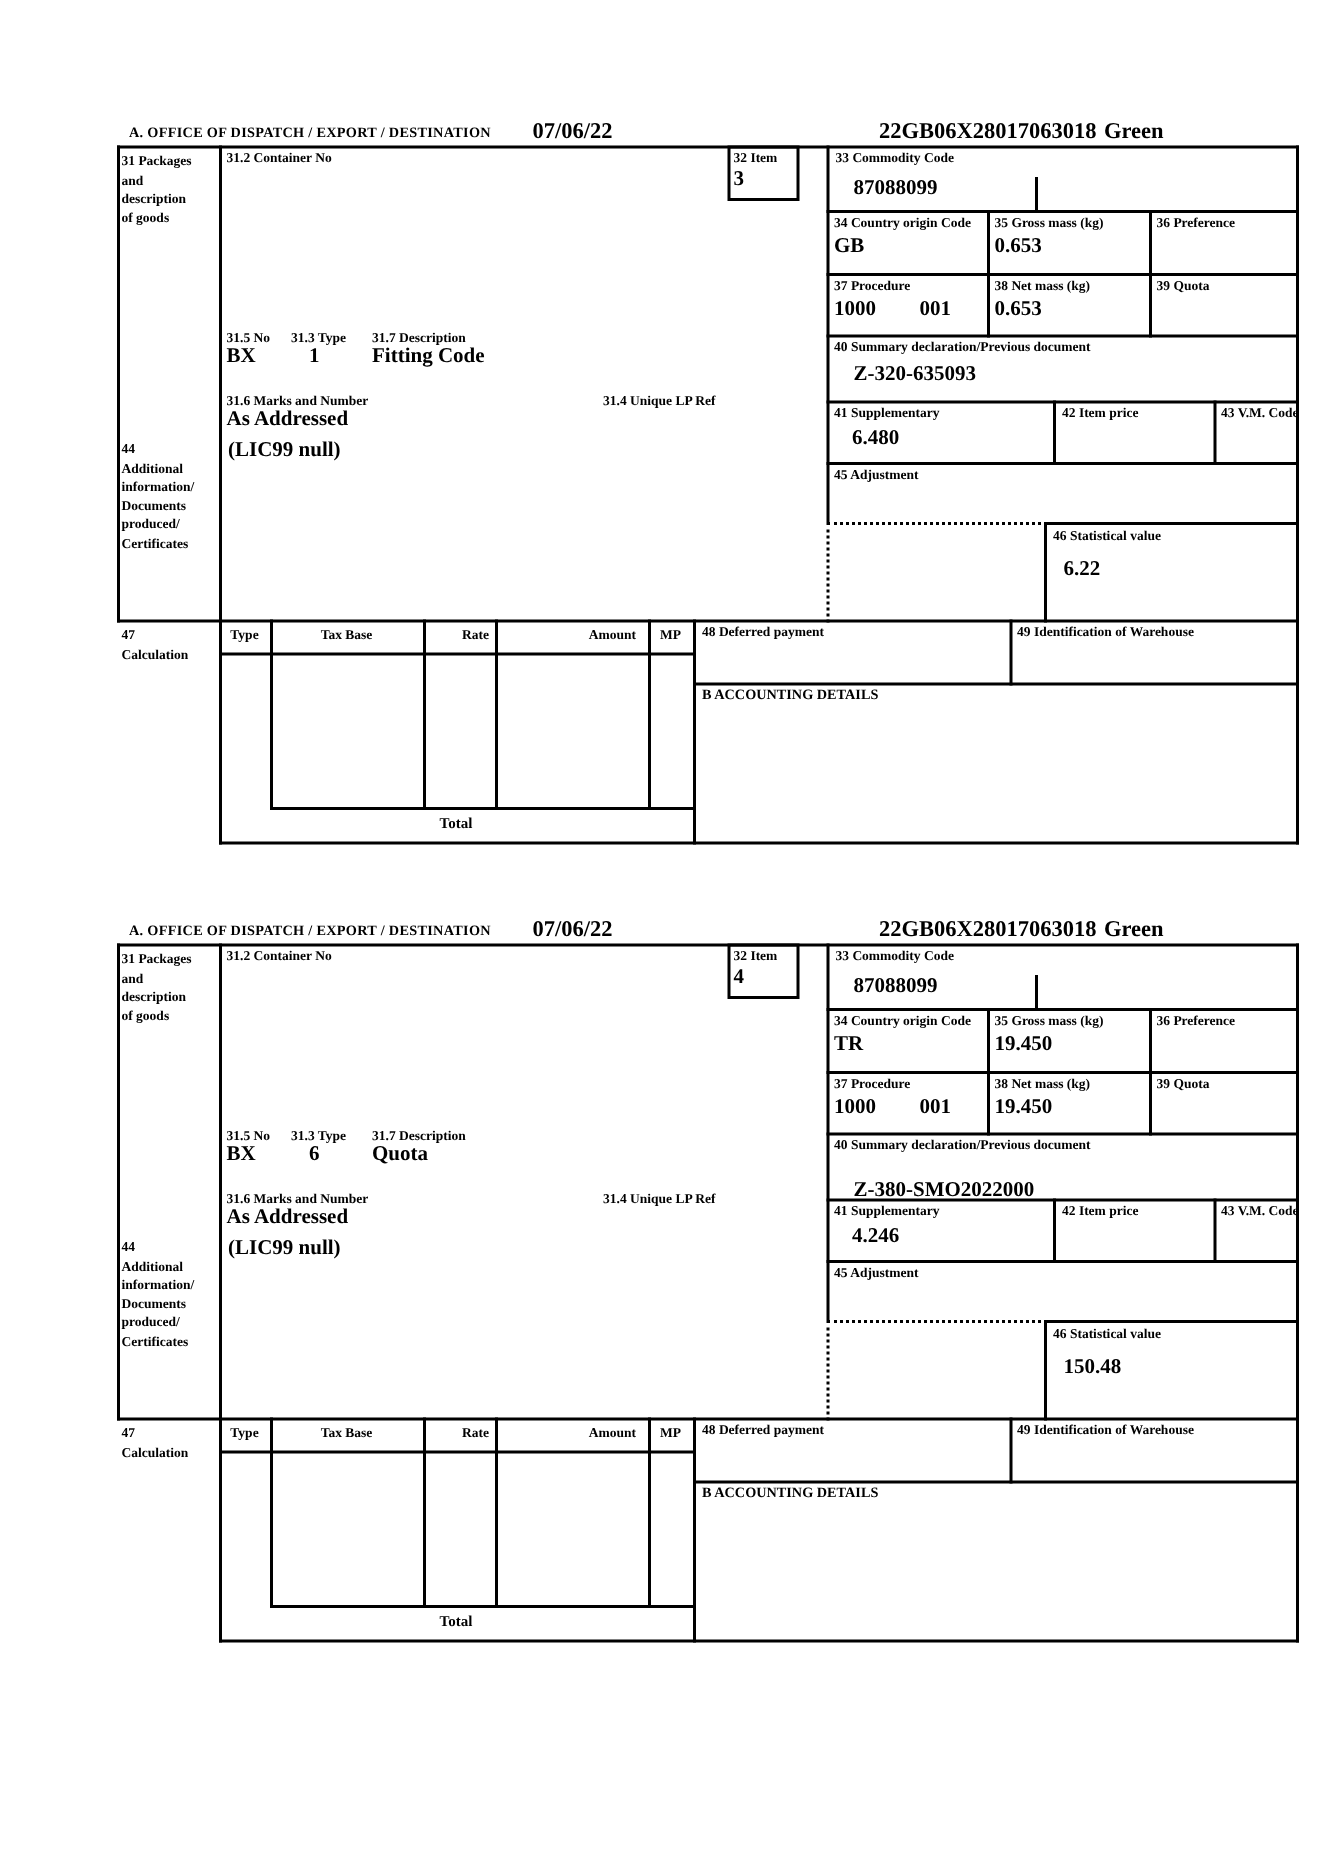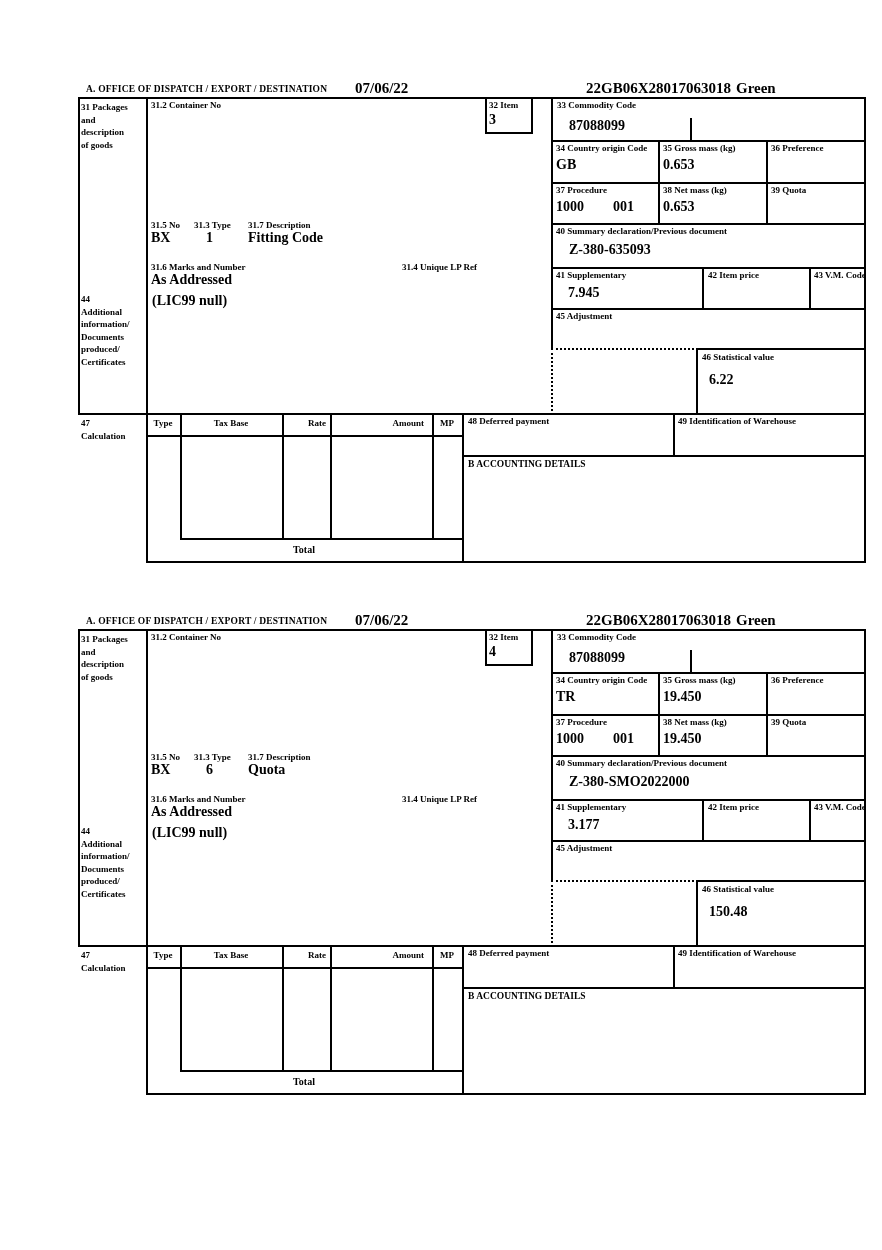--- a/index.html
+++ b/index.html
@@ -82,24 +82,24 @@
     <span class="lbl" style="left:693px;top:63px">36 Preference</span>
 
     <span class="lbl" style="left:478px;top:105px">37 Procedure</span>
     <span class="val" style="left:478px;top:119px">1000</span>
     <span class="val" style="left:535px;top:119px">001</span>
     <span class="lbl" style="left:585px;top:105px">38 Net mass (kg)</span>
     <span class="val" style="left:585px;top:119px">0.653</span>
     <span class="lbl" style="left:693px;top:105px">39 Quota</span>
 
     <span class="lbl" style="left:478px;top:146px">40 Summary declaration/Previous document</span>
-    <span class="val" style="left:491px;top:162px">Z-380-635093</span>
+    <span class="val" style="left:491px;top:162px">Z-320-635093</span>
 
     <span class="lbl" style="left:478px;top:190px">41 Supplementary</span>
-    <span class="val" style="left:490px;top:205px">7.945</span>
+    <span class="val" style="left:490px;top:205px">6.480</span>
     <span class="lbl" style="left:630px;top:190px">42 Item price</span>
     <span class="lbl" style="left:736px;top:190px">43 V.M. Code</span>
 
     <span class="lbl" style="left:478px;top:231px">45 Adjustment</span>
     <span class="lbl" style="left:624px;top:272px">46 Statistical value</span>
     <span class="val" style="left:631px;top:292px">6.22</span>
 
     <span class="lbl" style="left:73px;top:140px">31.5 No</span>
     <span class="lbl" style="left:116px;top:140px">31.3 Type</span>
     <span class="lbl" style="left:170px;top:140px">31.7 Description</span>
@@ -189,24 +189,24 @@
     <span class="lbl" style="left:693px;top:63px">36 Preference</span>
 
     <span class="lbl" style="left:478px;top:105px">37 Procedure</span>
     <span class="val" style="left:478px;top:119px">1000</span>
     <span class="val" style="left:535px;top:119px">001</span>
     <span class="lbl" style="left:585px;top:105px">38 Net mass (kg)</span>
     <span class="val" style="left:585px;top:119px">19.450</span>
     <span class="lbl" style="left:693px;top:105px">39 Quota</span>
 
     <span class="lbl" style="left:478px;top:146px">40 Summary declaration/Previous document</span>
-    <span class="val" style="left:491px;top:162px">Z-380-SMO2022000</span>
+    <span class="val" style="left:491px;top:174px">Z-380-SMO2022000</span>
 
     <span class="lbl" style="left:478px;top:190px">41 Supplementary</span>
-    <span class="val" style="left:490px;top:205px">3.177</span>
+    <span class="val" style="left:490px;top:205px">4.246</span>
     <span class="lbl" style="left:630px;top:190px">42 Item price</span>
     <span class="lbl" style="left:736px;top:190px">43 V.M. Code</span>
 
     <span class="lbl" style="left:478px;top:231px">45 Adjustment</span>
     <span class="lbl" style="left:624px;top:272px">46 Statistical value</span>
     <span class="val" style="left:631px;top:292px">150.48</span>
 
     <span class="lbl" style="left:73px;top:140px">31.5 No</span>
     <span class="lbl" style="left:116px;top:140px">31.3 Type</span>
     <span class="lbl" style="left:170px;top:140px">31.7 Description</span>

